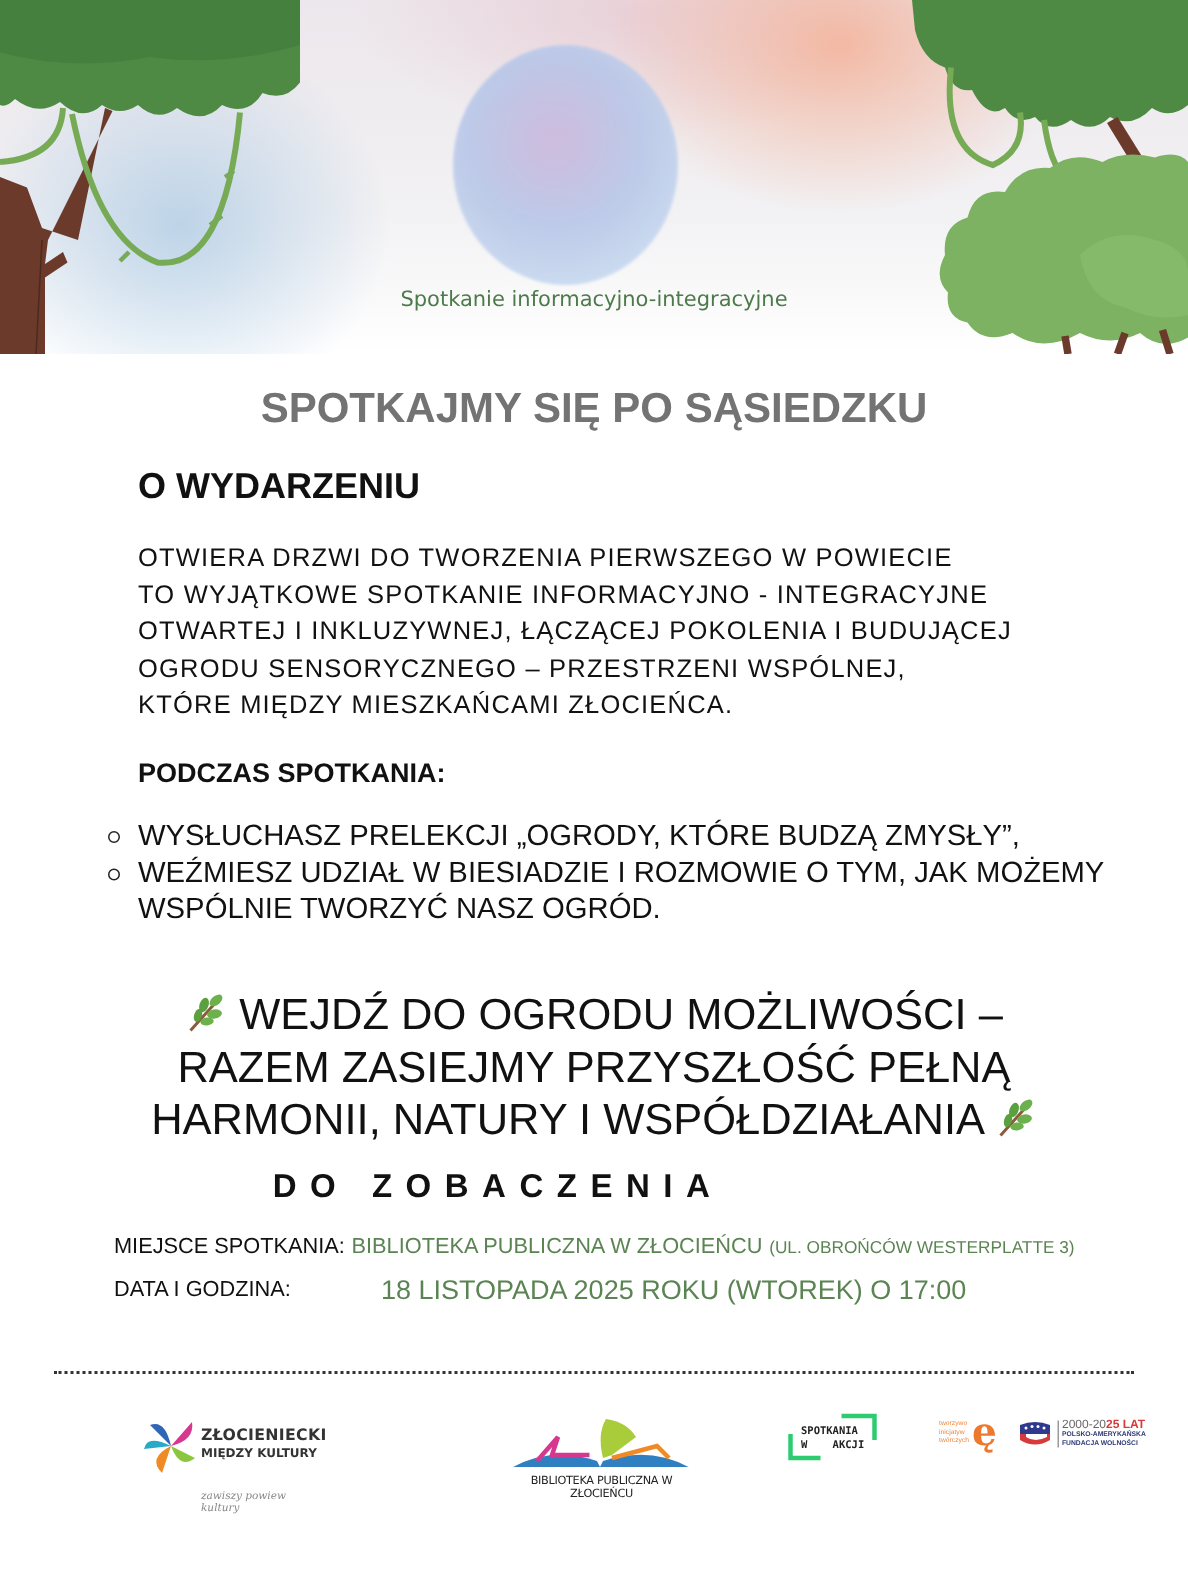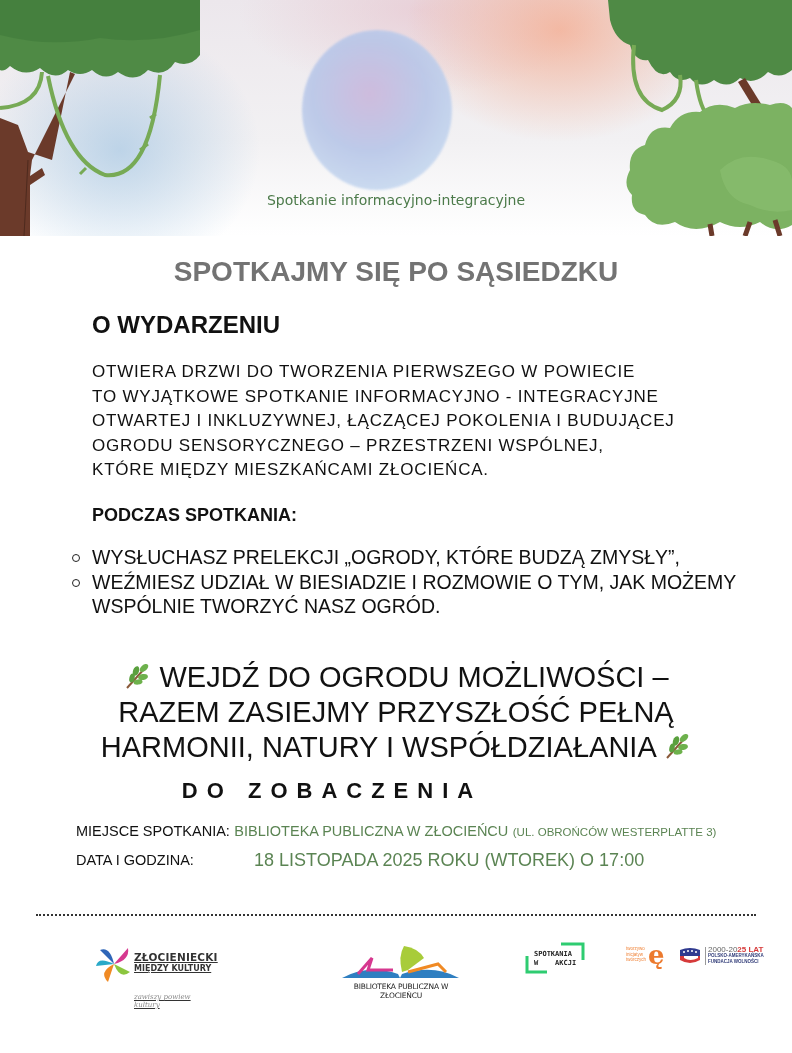--- a/index.html
+++ b/index.html
@@ -74,21 +74,21 @@
   .info-date .value { color: #5b8453; font-size: 18px; position: absolute; left: 178px; top: -1px; white-space: nowrap; }
 
   .dotted {
     position: absolute; left: 36px; top: 914px; width: 720px; height: 2px;
     border-top: 2px dotted #333;
   }
 
   
   .logo { position: absolute; }
   .logo-zok { left: 94px; top: 940px; width: 120px; height: 50px; }
-  .zok-text { position: absolute; left: 40px; top: 11px; font-family: "DejaVu Sans", sans-serif; font-weight: bold; color: #333; text-decoration: underline; }
+  .zok-text { position: absolute; left: 40px; top: 11px; font-family: "DejaVu Sans", sans-serif; font-weight: bold; color: #333; }
   .zok-text .l1 { font-size: 10.5px; letter-spacing: 0.2px; }
   .zok-text .l2 { font-size: 8px; margin-top: 1px; }
   .zok-text .l3 { font-family: "DejaVu Serif", serif; font-style: italic; font-weight: normal; font-size: 7px; color: #888; margin-top: 20px; }
   .logo-lib { left: 338px; top: 944px; width: 125px; height: 50px; }
   .lib-text { position: absolute; left: 2px; top: 38px; width: 122px; text-align: center; font-size: 7.5px; color: #222; letter-spacing: -0.2px; font-family: "DejaVu Sans", sans-serif; }
   .logo-pok { left: 525px; top: 942px; width: 60px; height: 32px; }
   .pok-text { position: absolute; left: 9px; top: 8px; font-family: "DejaVu Sans Mono", monospace; font-weight: bold; font-size: 7px; line-height: 9px; color: #222; }
   .logo-e { left: 626px; top: 944px; width: 40px; height: 28px; }
   .e-text { position: absolute; left: 0; top: 2px; font-size: 4.5px; line-height: 5.5px; color: #f0843a; }
   .e-glyph { position: absolute; left: 22px; top: -4px; font-family: "DejaVu Serif", serif; font-size: 26px; color: #ec7a2e; font-weight: bold; }

